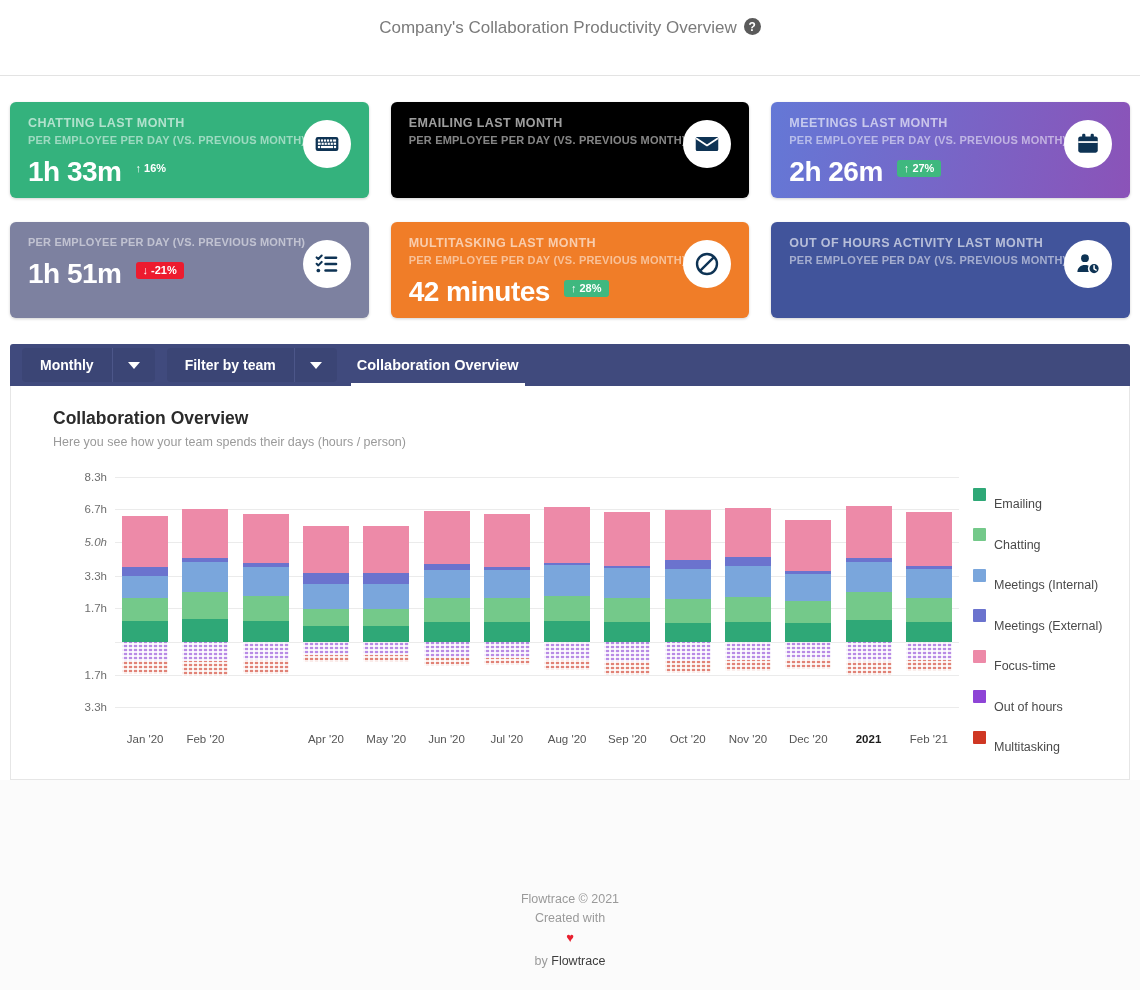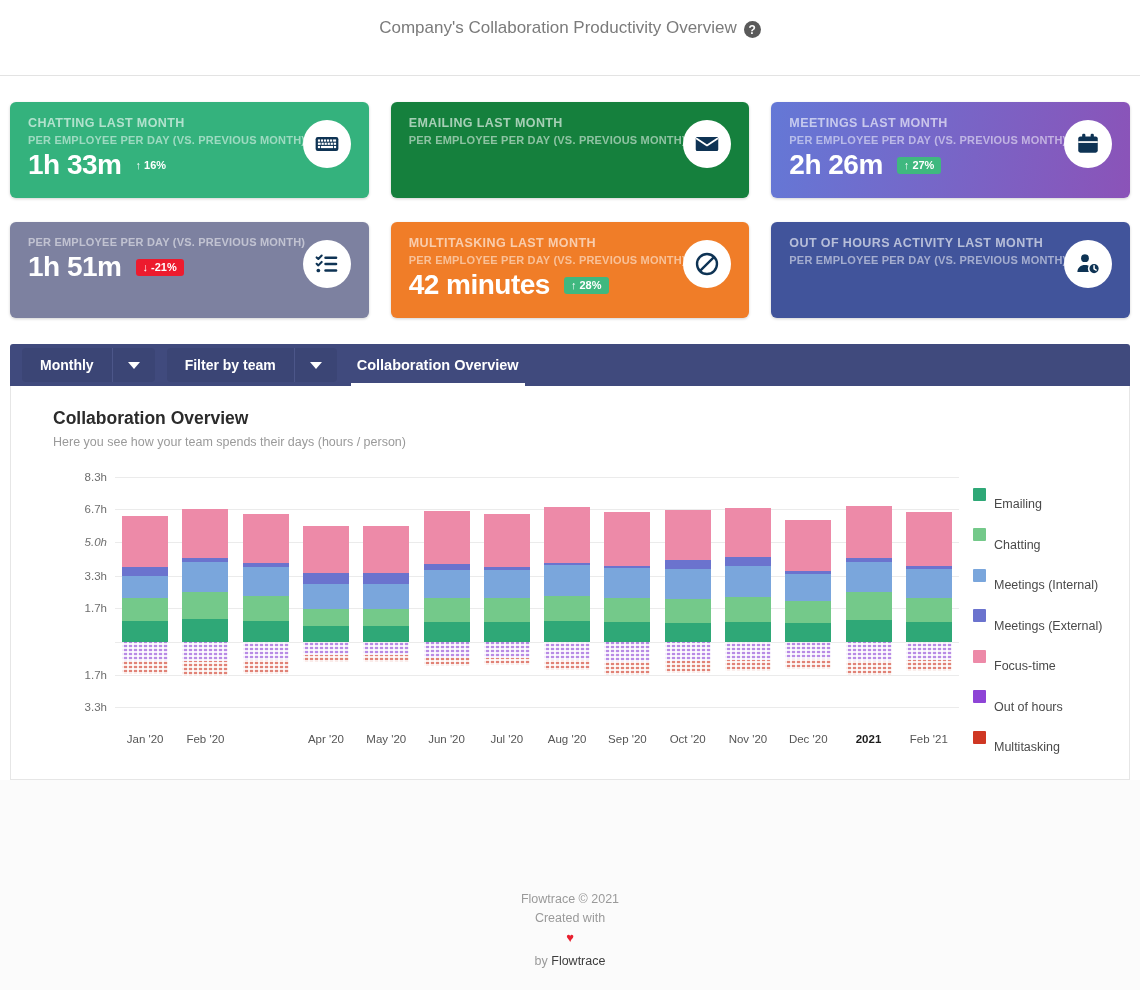--- a/index.html
+++ b/index.html
@@ -13,21 +13,21 @@
 
   
   .header {
     height: 76px; background: #ffffff;
     border-bottom: 1px solid #e3e3e3;
     display: flex; align-items: flex-start; justify-content: center;
     padding-top: 18px;
   }
   .header-title {
     font-size: 17px; color: #7b7b7b; font-weight: 400;
-    display: flex; align-items: flex-end; gap: 7px;
+    display: flex; align-items: flex-start; gap: 7px;
   }
   .help-icon {
     width: 17px; height: 17px; border-radius: 50%;
     background: #5a5a5a; color: #fff;
     font-size: 12px; font-weight: bold;
     display: inline-flex; align-items: center; justify-content: center;
     line-height: 1; cursor: pointer;
   }
 
   
@@ -50,21 +50,21 @@
     font-size: 12.5px; font-weight: bold; letter-spacing: .4px;
     text-transform: uppercase; color: rgba(255,255,255,.62);
     margin-bottom: 4px; white-space: nowrap;
   }
   .card-sub {
     font-size: 11px; font-weight: bold; letter-spacing: .2px;
     text-transform: uppercase; color: rgba(255,255,255,.52);
     margin-bottom: 3px; white-space: nowrap;
   }
   .card-valrow { display: flex; align-items: center; gap: 14px; }
-  .card-value { font-size: 28px; font-weight: bold; letter-spacing: -.5px; line-height: 1.15; }
+  .card-value { font-size: 28px; font-weight: bold; letter-spacing: -.5px; line-height: 1.15; margin-top: 7px; }
   .badge {
     font-size: 11px; font-weight: bold; padding: 3px 7px;
     border-radius: 3px; white-space: nowrap; line-height: 1;
   }
   .badge.up   { background: #3fb87f; color: #ffffff; }
   .badge.down { background: #ed1b2e; color: #ffffff; }
   .badge.plain { background: transparent; color: #ffffff; padding-left: 0; }
   .card-icon {
     position: absolute; right: 18px; top: 18px;
     width: 48px; height: 48px; border-radius: 50%;
@@ -205,21 +205,21 @@
                 <rect x="12.6" y="10.8" width="2" height="2"></rect>
                 <rect x="15.4" y="10.8" width="2" height="2"></rect>
                 <rect x="18.2" y="10.8" width="2.2" height="2"></rect>
                 <rect x="3.6" y="13.8" width="2" height="2"></rect>
                 <rect x="6.4" y="13.8" width="11.2" height="2"></rect>
                 <rect x="18.4" y="13.8" width="2" height="2"></rect>
               </g>
             </svg>
           </div>
         </div>
-        <div class="card" style="background: #15803d;">
+        <div class="card" style="background: #000000;">
           <div class="card-title">EMAILING LAST MONTH</div>
           <div class="card-sub">PER EMPLOYEE PER DAY (VS. PREVIOUS MONTH)</div>
           <div class="card-icon">
             <svg width="26" height="26" viewBox="0 0 24 24" fill="#0e3354">
               <path d="M2 6.2h20v11.6H2z" fill="none"></path>
               <path d="M3 5.6h18a1.4 1.4 0 0 1 1.4 1.4v10a1.4 1.4 0 0 1-1.4 1.4H3A1.4 1.4 0 0 1 1.6 17V7A1.4 1.4 0 0 1 3 5.6z"></path>
               <path d="M2.6 7.2 12 13.3l9.4-6.1" stroke="#fff" stroke-width="1.7" fill="none" stroke-linecap="round" stroke-linejoin="round"></path>
             </svg>
           </div>
         </div>

